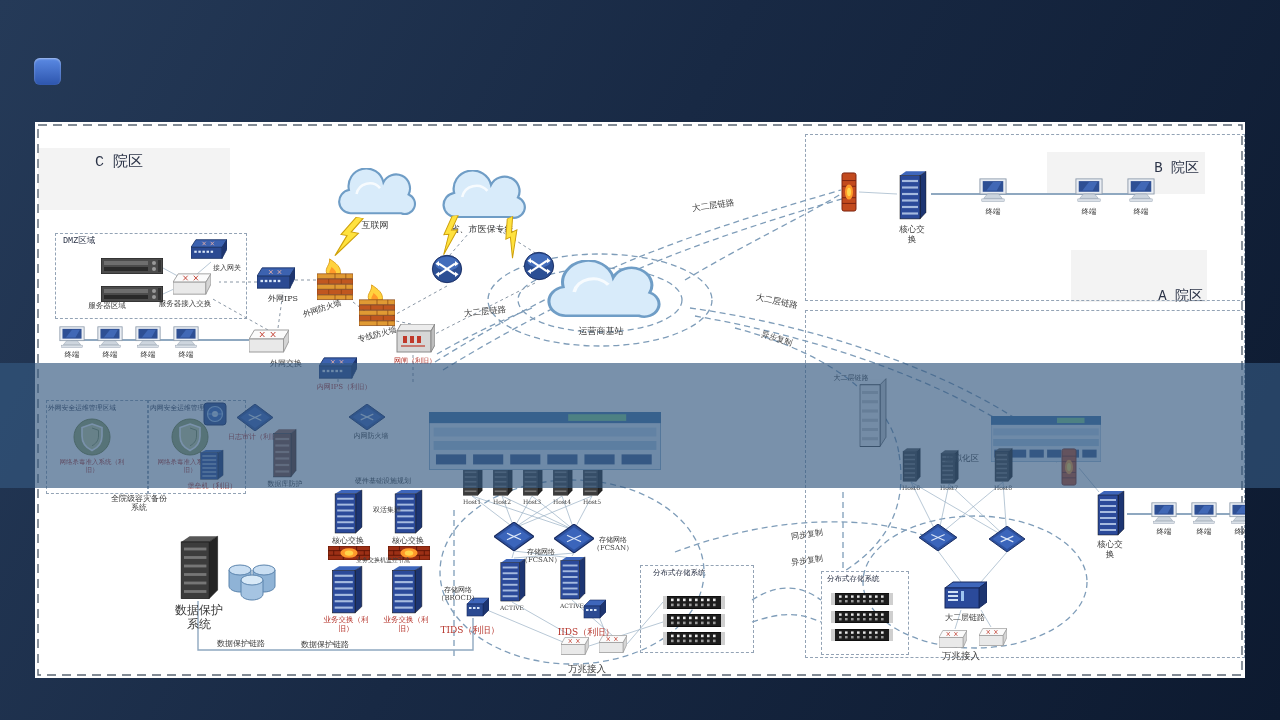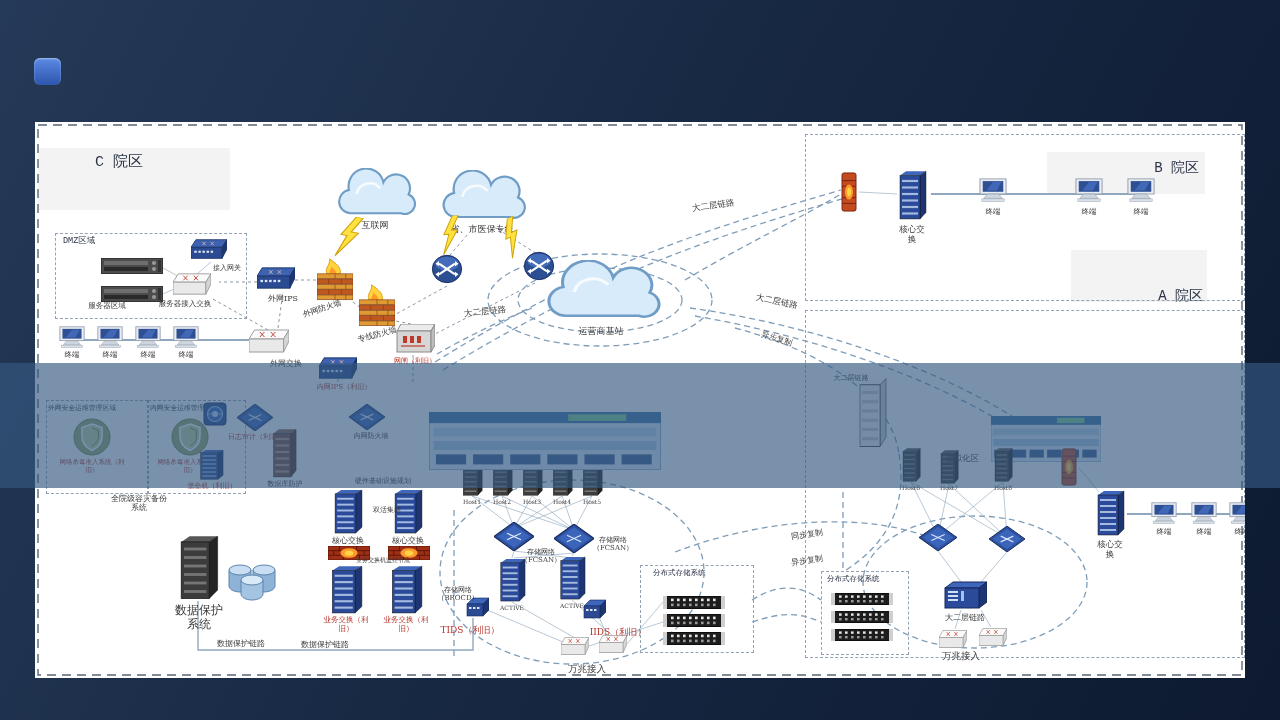--- a/index.html
+++ b/index.html
@@ -1187,21 +1187,21 @@
         <div class="flabel" style="left: 172px; top: 517px; width: 68px; height: 8px; font-size: 8px;">数据保护链路</div>
         <div class="flabel" style="left: 256px; top: 518px; width: 68px; height: 8px; font-size: 8px;">数据保护链路</div>
         <div class="flabel" style="left: 518px; top: 541px; width: 68px; height: 9.5px; font-size: 9.5px;">万兆接入</div>
         <div class="flabel" style="left: 892px; top: 528px; width: 68px; height: 9.5px; font-size: 9.5px;">万兆接入</div>
         <div class="flabel" style="left: 74px; top: 372px; width: 60px; height: 8px; font-size: 8px;">全院级容灾备份系统</div>
         <div class="flabel" style="left: 300px; top: 355px; width: 96px; height: 7px; font-size: 7px;">硬件基础设施规划</div>
         <div class="flabel" style="left: 330px; top: 384px; width: 44px; height: 7px; font-size: 7px;">双活集群</div>
         <div class="flabel" style="left: 306px; top: 434px; width: 84px; height: 6px; font-size: 6px;">业务交换机监控引流</div>
         <div class="flabel" style="left: 394px; top: 464px; width: 58px; height: 7px; font-size: 7px;">存储网络（BROCD）</div>
         <div class="flabel red" style="left: 402px; top: 503px; width: 66px; height: 9px; font-size: 9px;">TIDS（利旧）</div>
-        <div class="flabel red" style="left: 550px; top: 505px; width: 66px; height: 9px; font-size: 9px;">IIDS（利旧）</div>
+        <div class="flabel red" style="left: 518px; top: 505px; width: 66px; height: 9px; font-size: 9px;">IIDS（利旧）</div>
         <div class="flabel" style="left: 476px; top: 426px; width: 60px; height: 7px; font-size: 7px;">存储网络（FCSAN）</div>
         <div class="flabel" style="left: 548px; top: 414px; width: 60px; height: 7px; font-size: 7px;">存储网络（FCSAN）</div>
         <div class="flabel" style="left: 898px; top: 331px; width: 58px; height: 8.5px; font-size: 8.5px;">虚拟化区</div>
         <div class="flabel" style="left: 40px; top: 180px; width: 64px; height: 7.5px; font-size: 7.5px;">服务器区域</div>
       </div>
   </div>
 
   <div class="banner">
   </div>
 </div>

